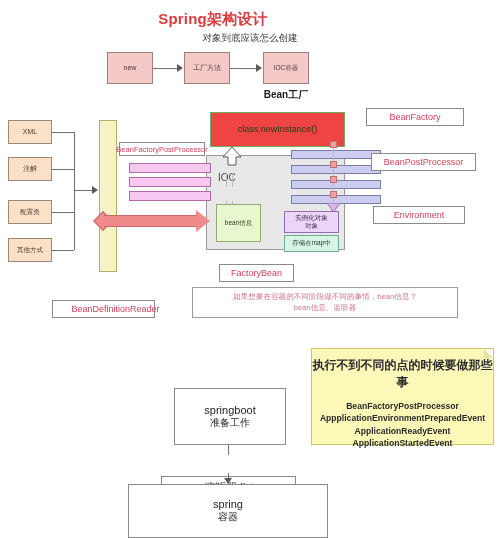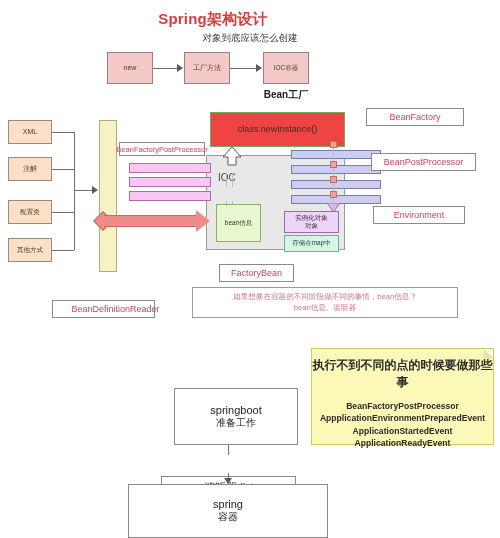--- a/index.html
+++ b/index.html
@@ -326,25 +326,25 @@
 <div class="abs qbox" style="left:192px; top:287px; width:266px; height:31px;">
   <div>如果想要在容器的不同阶段做不同的事情，bean信息？</div>
   <div>bean信息、监听器</div>
 </div>
 
 <div class="abs box-noteyellow notebox" style="left:311px; top:348px; width:183px; height:97px;">
   <div class="fold"></div>
   <div class="nb-title">执行不到不同的点的时候要做那些事</div>
   <div class="nb-ev">BeanFactoryPostProcessor</div>
   <div class="nb-ev">AppplicationEnvironmentPreparedEvent</div>
+  <div class="nb-ev">ApplicationReadyEvent</div>
   <div class="nb-ev">ApplicationStartedEvent</div>
-  <div class="nb-ev">ApplicationReadyEvent</div>
-</div>
-
-<div class="abs bigbox f11" style="left:174px; top:388px; width:124px; height:57px;">
+</div>
+
+<div class="abs bigbox f11" style="left:174px; top:388px; width:112px; height:57px;">
   <div>springboot</div>
   <div class="f10">准备工作</div>
 </div>
 
 <div class="abs line line-v" style="left:228px; top:445px; height:10px;"></div>
 
 <div class="abs bigbox f11" style="left:161px; top:476px; width:135px; height:22px;padding-left:23px;">
   <div>监听器 listener</div>
 </div>
 

